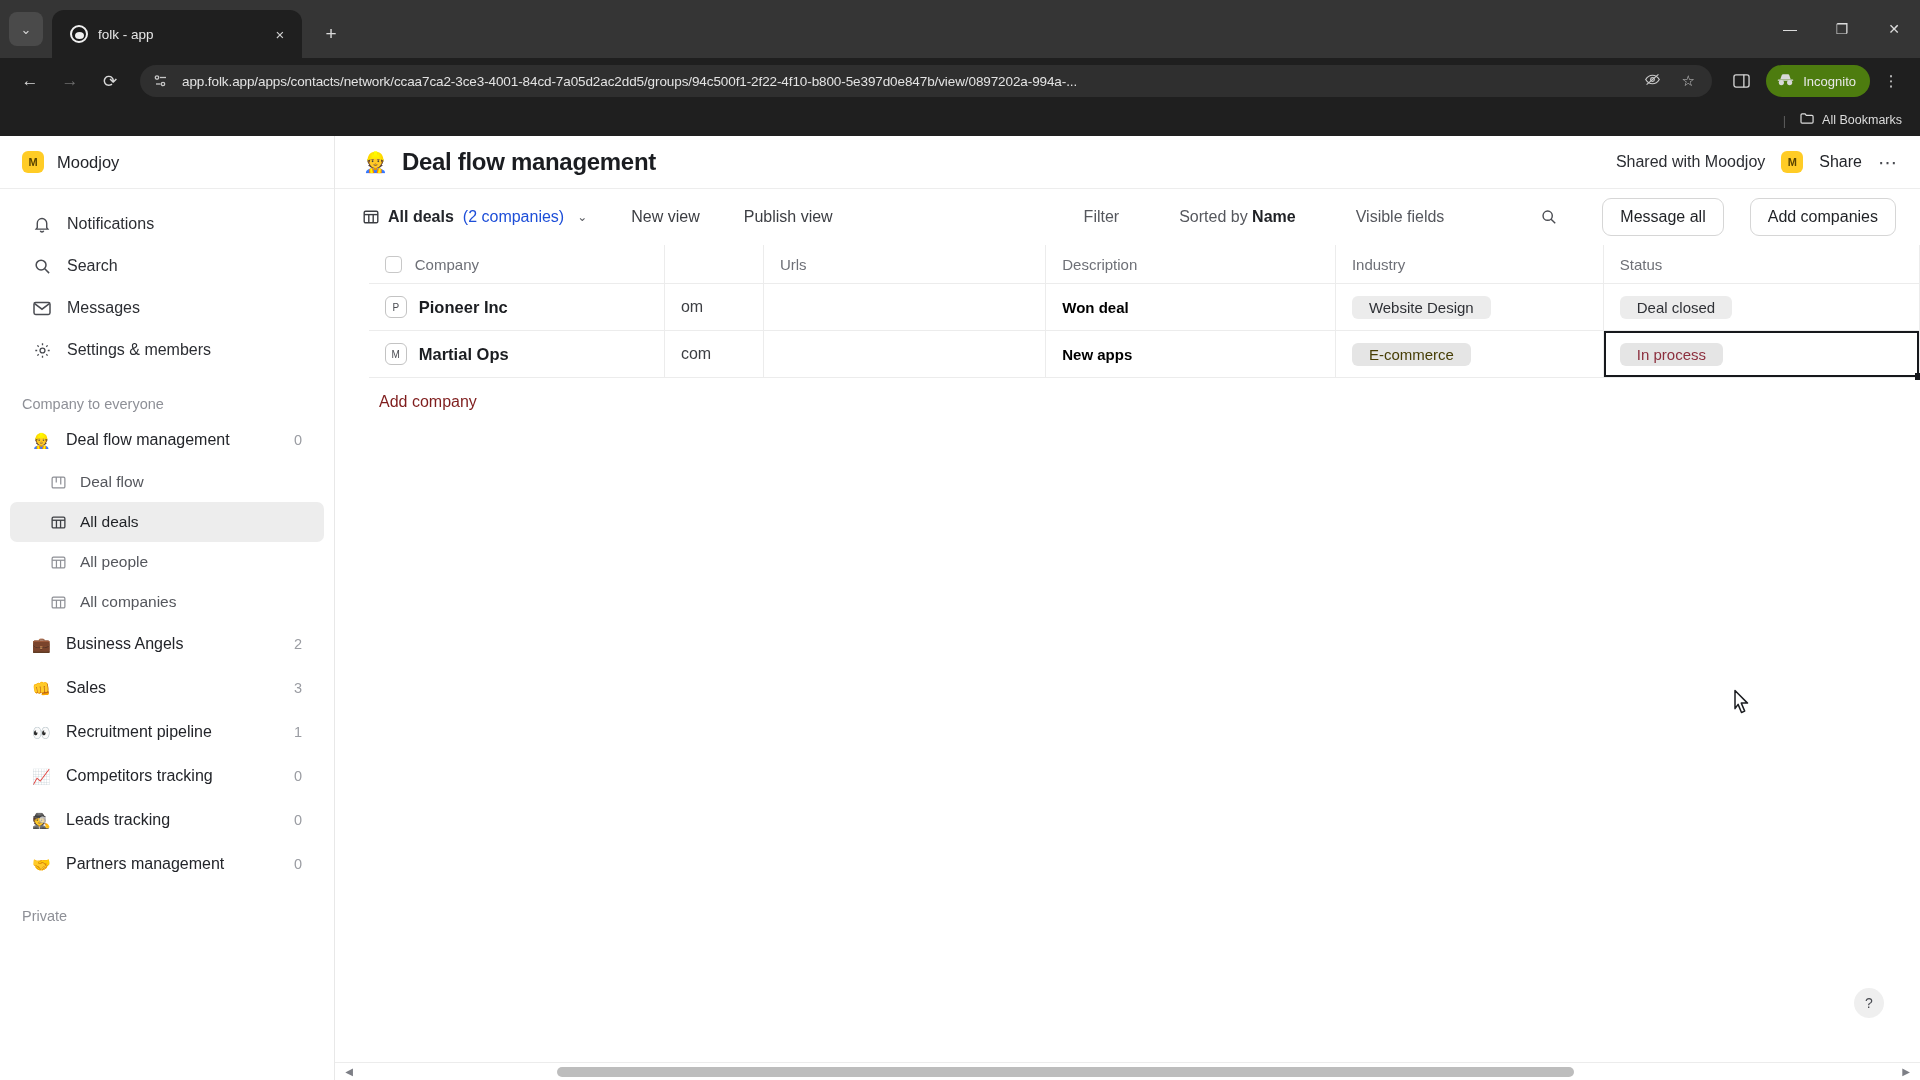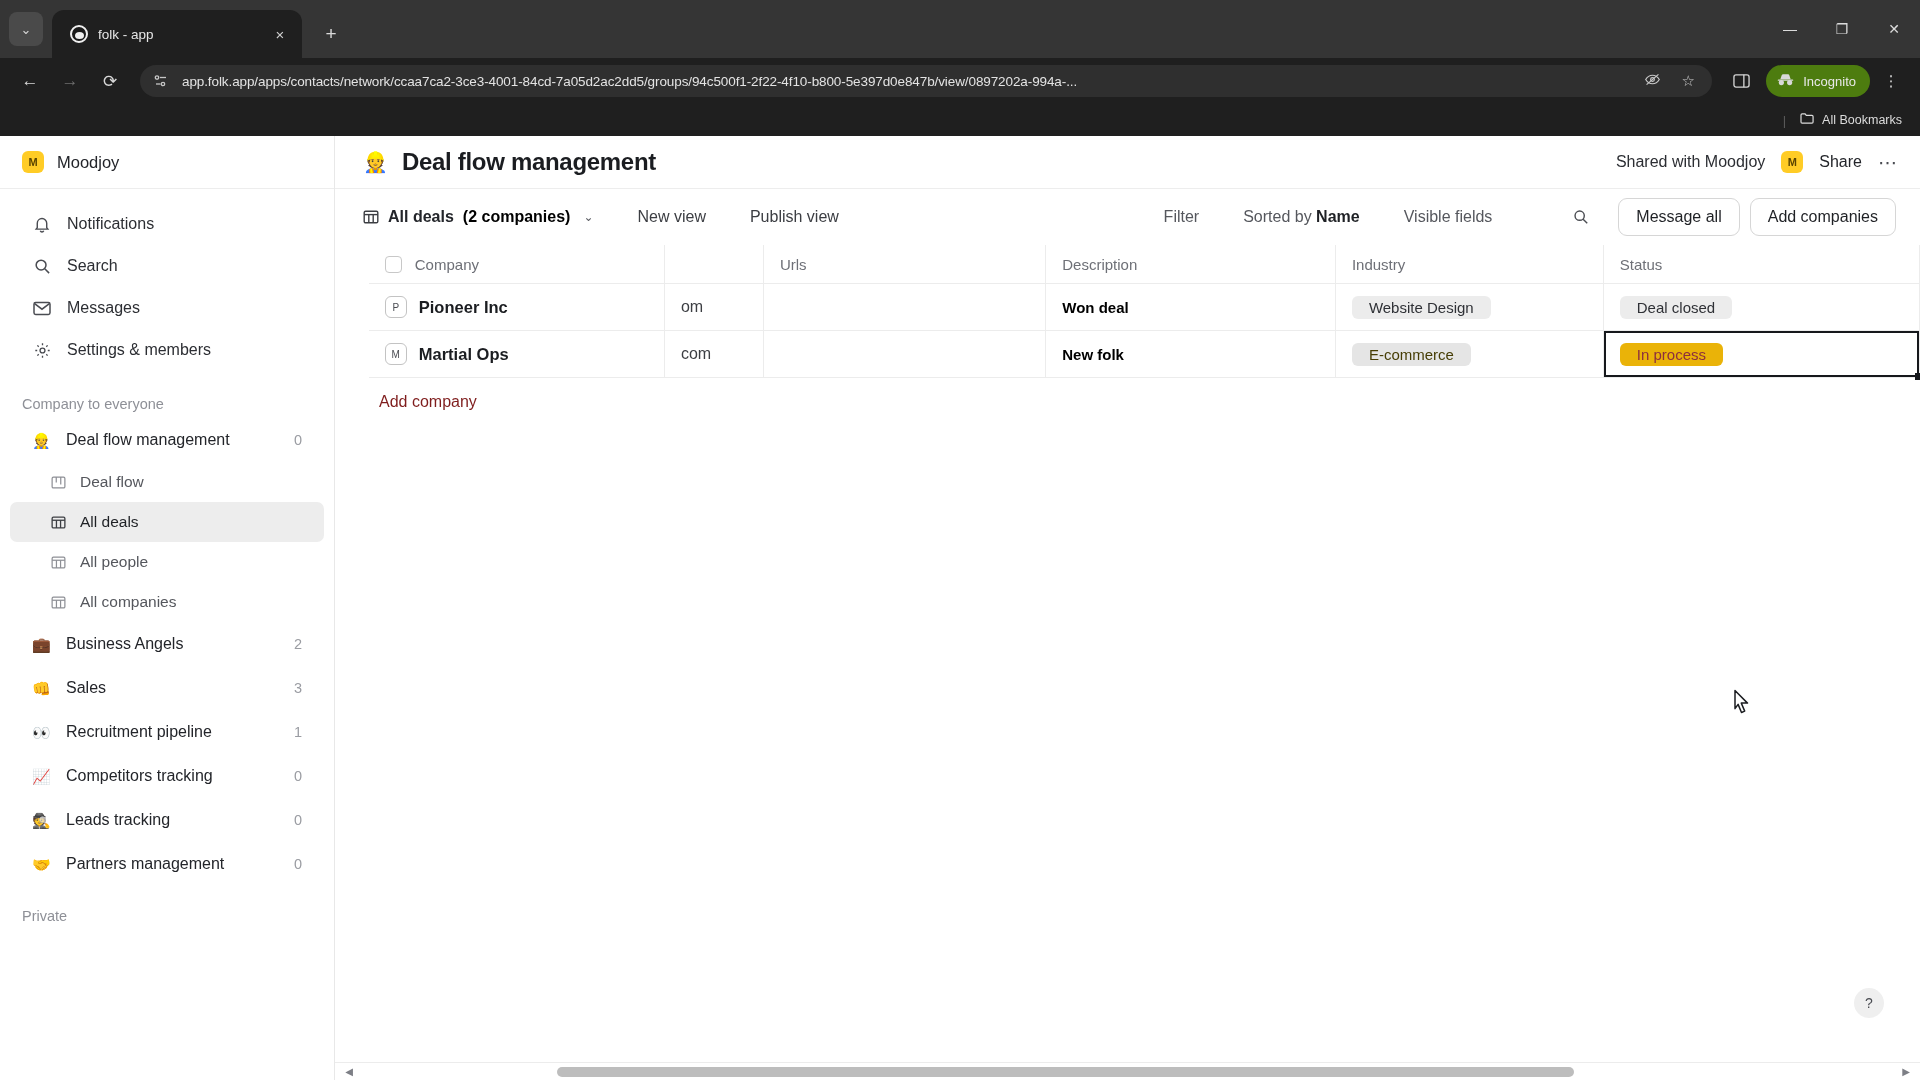--- a/index.html
+++ b/index.html
@@ -136,24 +136,24 @@
   }
   .share-btn { font-size: 16px; color: #23252a; }
   .more-btn { font-size: 19px; color: #4a4c52; letter-spacing: 1px; }
 
   .view-bar {
     height: 56px; display: flex; align-items: center; padding: 0 24px 0 28px; gap: 0;
   }
   .view-chip { display: flex; align-items: center; gap: 9px; font-size: 16px; color: #23252a; }
   .view-chip .vb-icon { color: #3c3e43; font-size: 14px; display:flex; align-items:center; }
   .view-name { font-weight: 700; }
-  .view-count { color: #000000; font-weight: 700; }
+  .view-count { color: #1d4ed8; font-weight: 400; }
   .chev-small { color: #5c5e64; font-size: 12px; margin-left: 4px; }
   .vb-link { font-size: 16px; color: #3c3e43; margin-left: 44px; }
-  .vb-right { margin-left: auto; display: flex; align-items: center; gap: 0; }
+  .vb-right { margin-left: auto; display: flex; align-items: center; gap: 16px; }
   .vb-right .vb-link { margin-left: 0; margin-right: 44px; color: #55575d; }
   .vb-right .vb-link:last-of-type { margin-right: 0; }
   .sorted-strong { color: #1f2125; font-weight: 600; }
   .srch-ico { width: 34px; height: 34px; display: flex; align-items: center; justify-content: center;
     color: #4a4c52; font-size: 15px; margin: 0 10px 0 28px; }
   .pill-btn {
     height: 38px; border: 1px solid #d6d6d6; border-radius: 9px; background: #fff;
     display: flex; align-items: center; padding: 0 17px; font-size: 16px; color: #1f2125;
     margin-left: 10px; white-space: nowrap;
   }
@@ -173,21 +173,21 @@
   .co-badge {
     width: 22px; height: 22px; border: 1.3px solid #c3c3c3; border-radius: 6px; flex: 0 0 22px;
     display: flex; align-items: center; justify-content: center; font-size: 10px; color: #4a4c52;
   }
   .co-name { font-weight: 700; color: #1b1d21; font-size: 16.5px; }
   .cell-text { color: #000000; font-size: 15px; font-weight: bold; }
   .cell-dim { color: #3c3e43; font-size: 16px; }
   .tag { border-radius: 6px; padding: 3px 17px; font-size: 15px; display: inline-block; }
   .tag-gray { background: #ececec; color: #2f3136; }
   .tag-yellow { background: #e5e5e5; color: #463d05; }
-  .tag-pink { background: #eab308; color: #8c2f3e; }
+  .tag-pink { background: #e5e5e5; color: #8c2f3e; }
   td.selected-cell { position: relative; }
   td.selected-cell::after {
     content: ""; position: absolute; left: 0; top: 0; right: 0; bottom: 0;
     border: 2px solid #16181c; pointer-events: none;
   }
   .sel-handle {
     position: absolute; right: -3px; bottom: -3px; width: 7px; height: 7px; background: #16181c;
   }
   .add-col-btn {
     position: absolute; top: 0; height: 38px; width: 40px; display: flex; align-items: center;
@@ -563,21 +563,21 @@
                     <span class="cell-dim">com</span>
                   </div>
               </td>
               <td>
                 <div class="td-inner">
                     <span class="cell-text"></span>
                   </div>
               </td>
               <td>
                 <div class="td-inner">
-                    <span class="cell-text">New folk</span>
+                    <span class="cell-text">New apps</span>
                   </div>
               </td>
               <td>
                 <div class="td-inner">
                     <span class="tag tag-yellow">E-commerce</span>
                   </div>
               </td>
               <td class="selected-cell">
                 <div class="td-inner">
                     <span class="tag tag-pink">In process</span>

